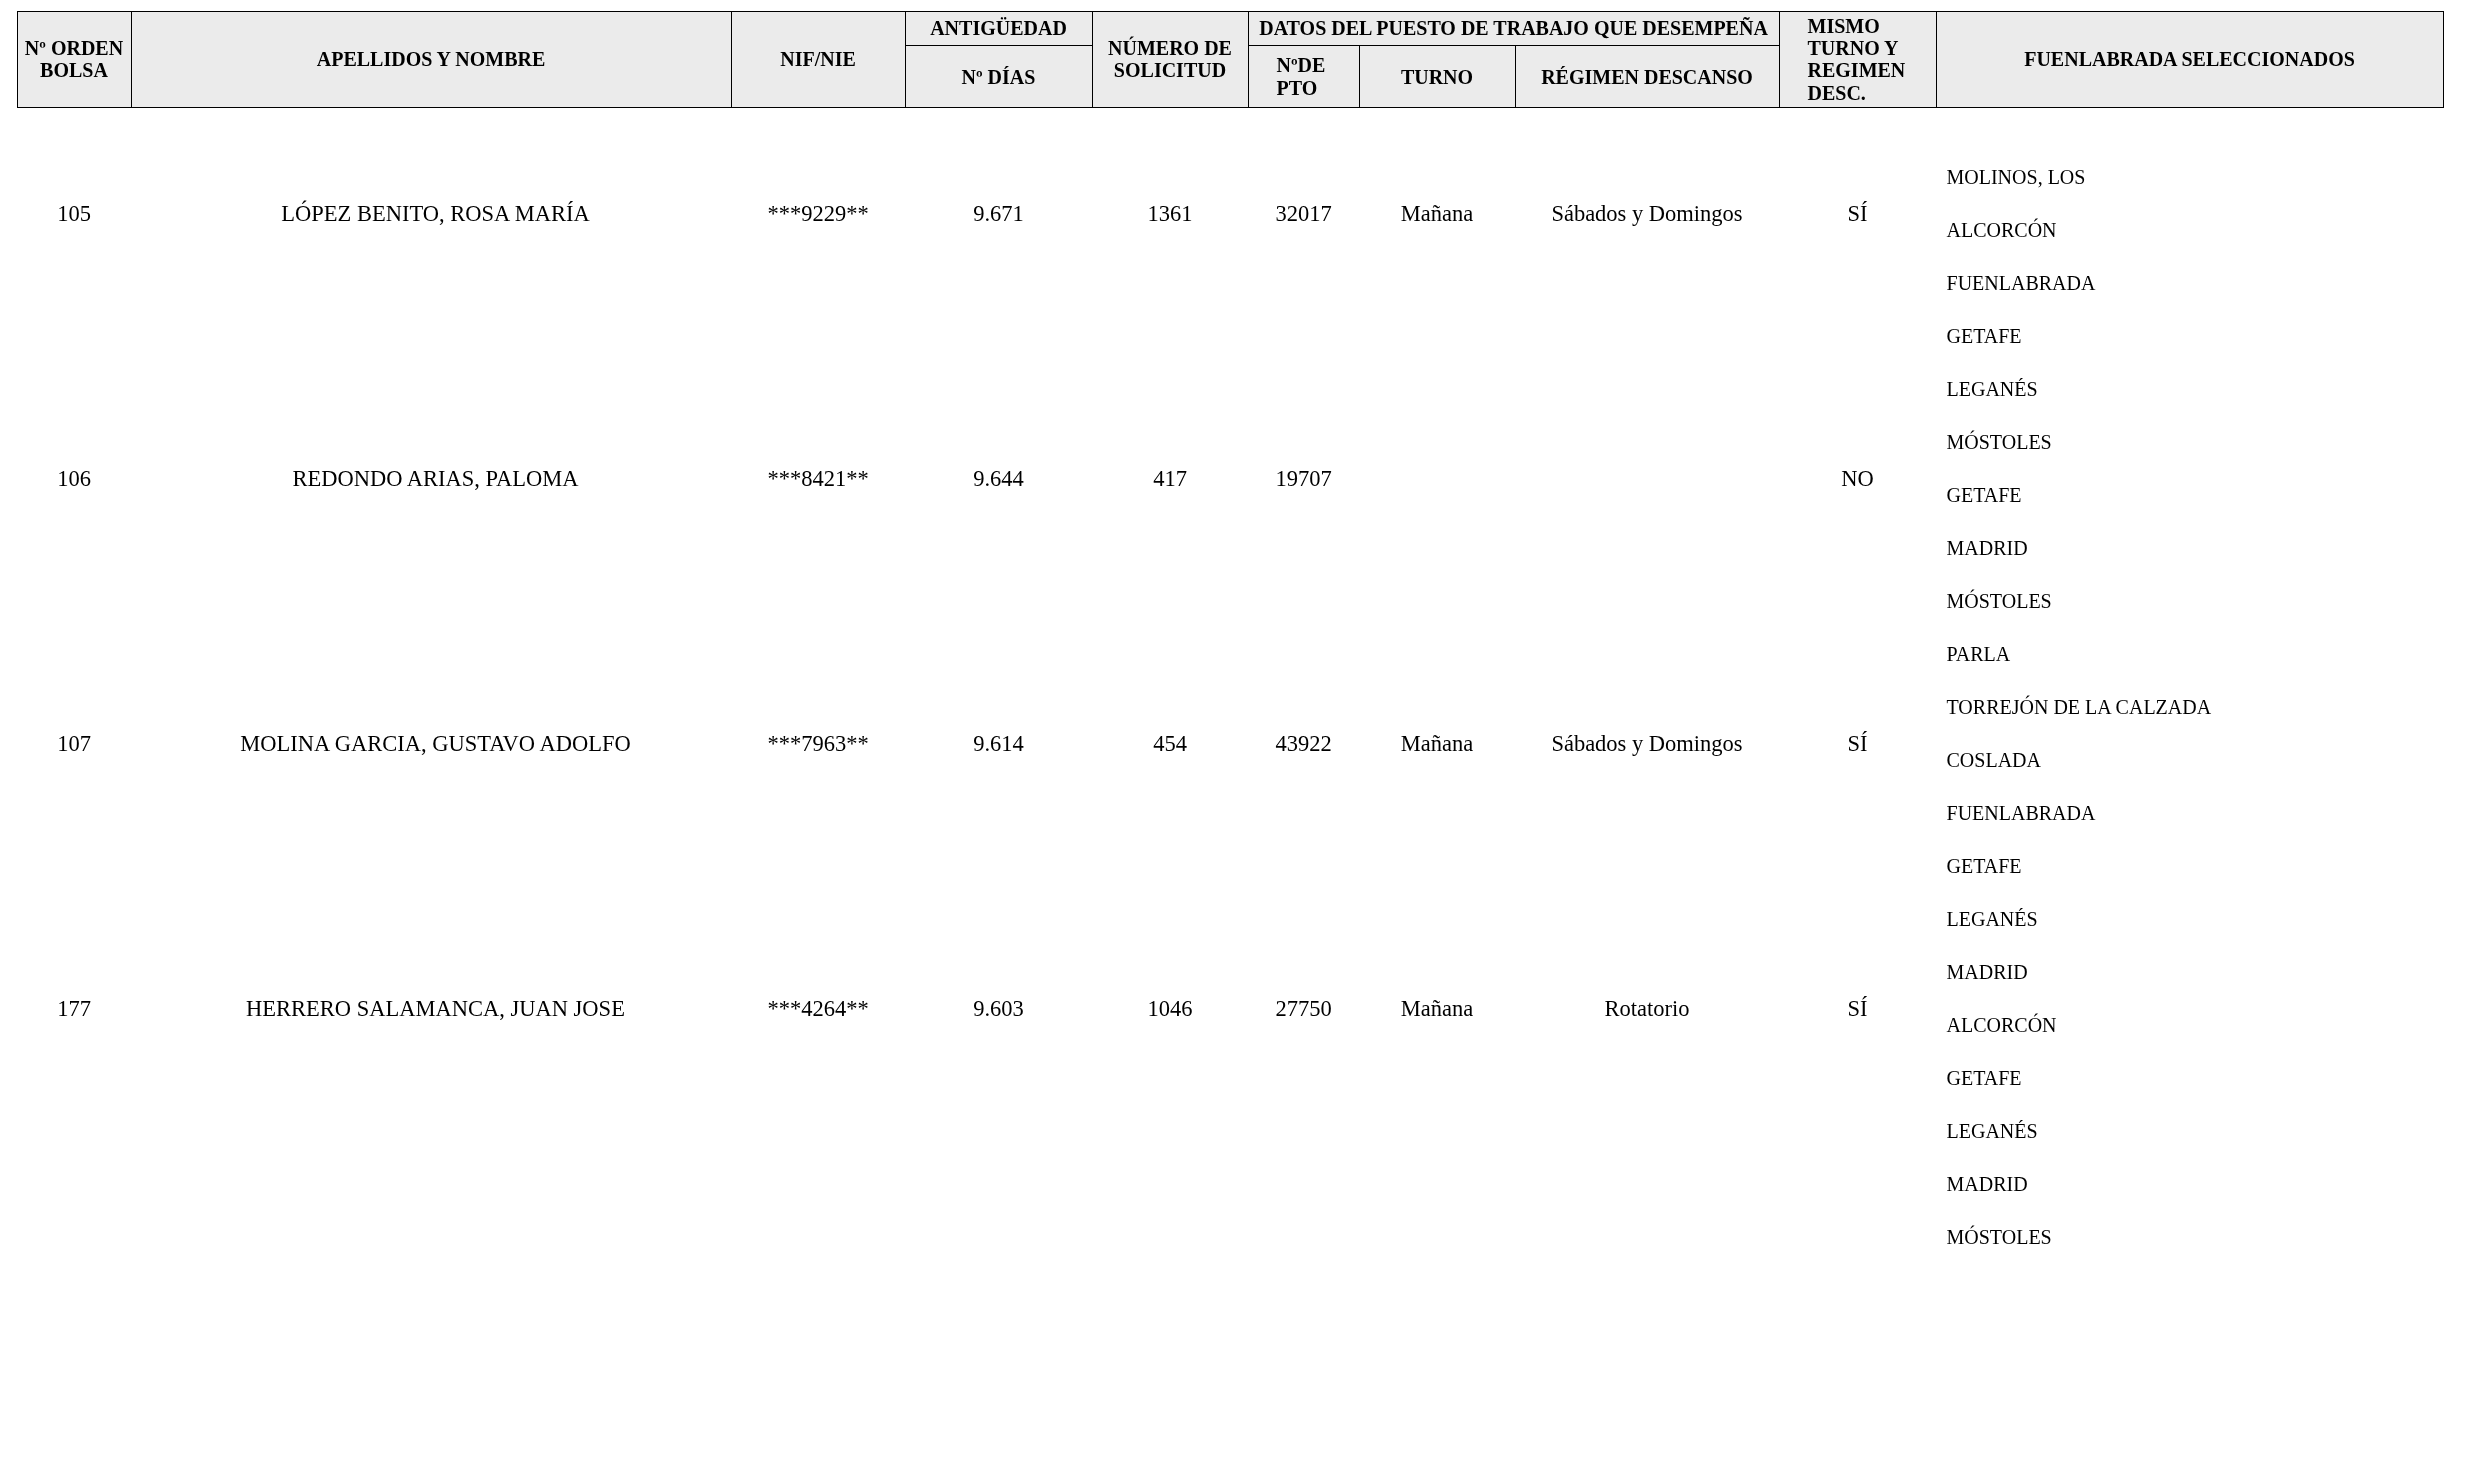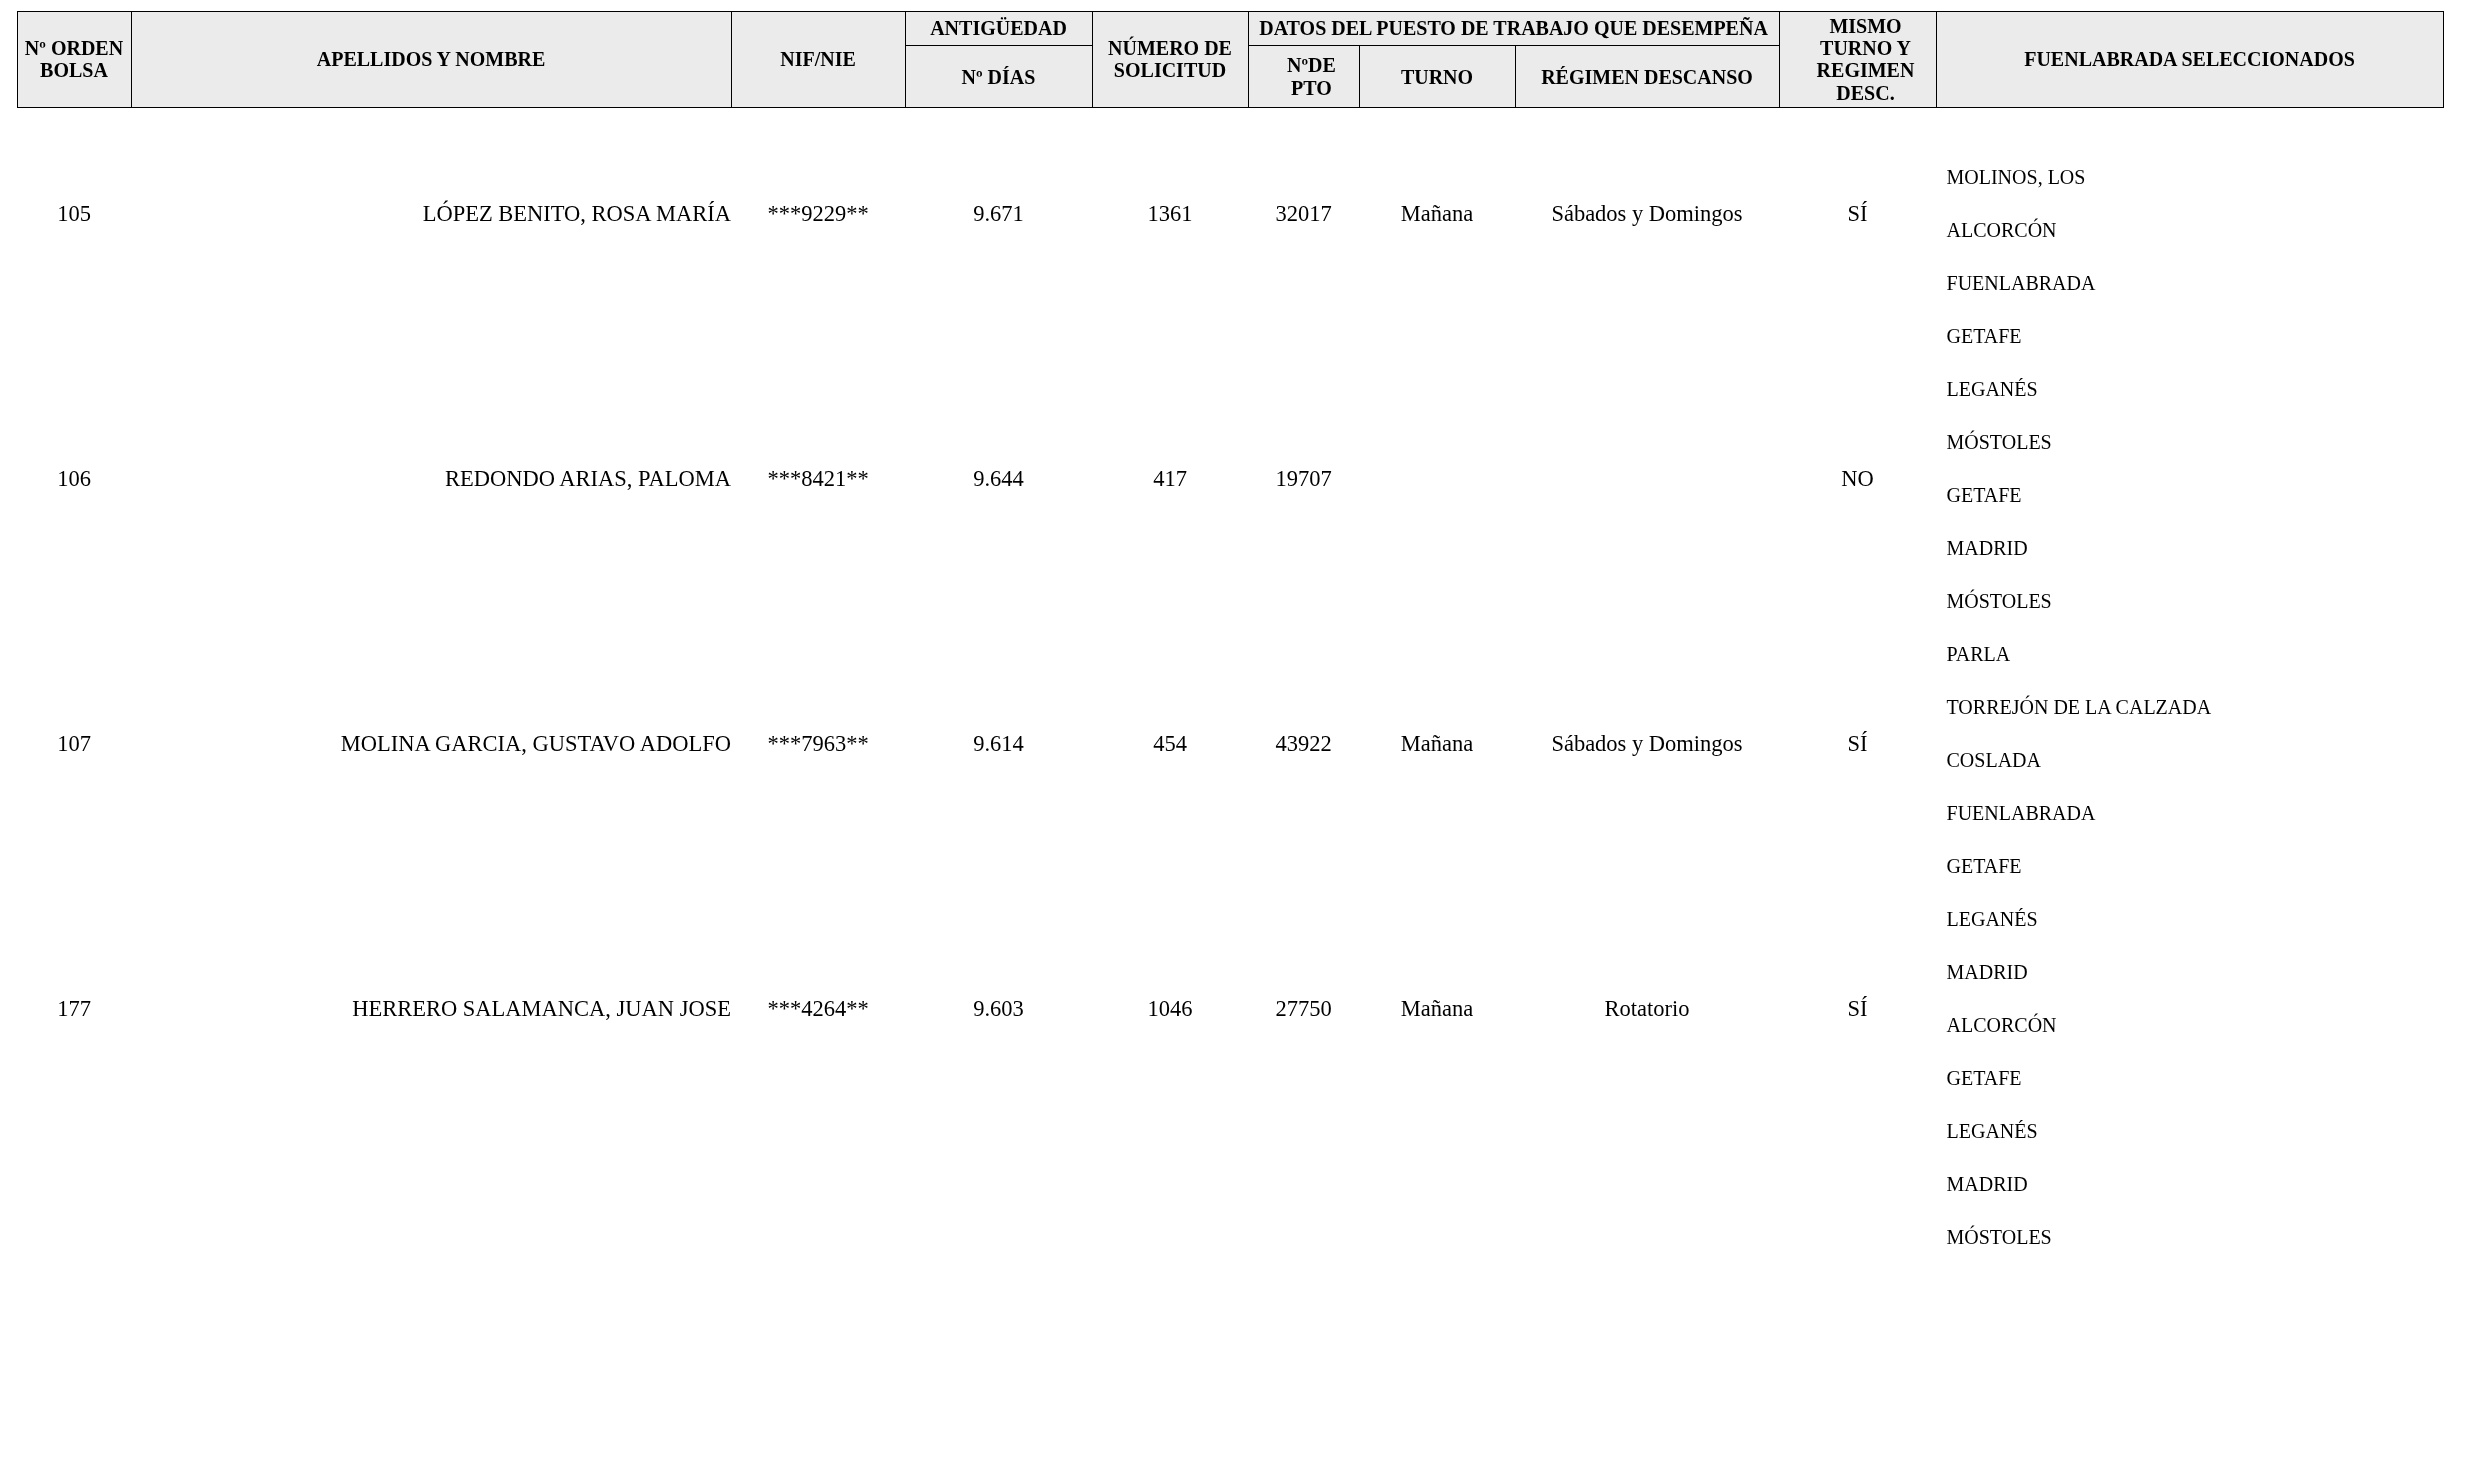--- a/index.html
+++ b/index.html
@@ -34,22 +34,22 @@
     border: 1.5px solid #000000;
     font-family: "Liberation Serif", serif;
     font-weight: bold;
     font-size: 20px;
     line-height: 1.12;
     text-align: center;
     vertical-align: middle;
     padding: 3px 3px;
   }
   thead th.left-al {
-    text-align: center;
-    padding-left: 19px;
+    text-align: left;
+    padding-left: 28px;
   }
   
   col.c-orden      { width: 114px; }
   col.c-apellidos  { width: 600px; }
   col.c-nif        { width: 174px; }
   col.c-antig      { width: 187px; }
   col.c-solicitud  { width: 156px; }
   col.c-dpto       { width: 111px; }
   col.c-turno      { width: 156px; }
   col.c-regimen    { width: 264px; }
@@ -61,21 +61,21 @@
     border: none;
     font-family: "Liberation Serif", serif;
     font-size: 22.5px;
     line-height: 1.0;
     vertical-align: top;
     padding: 0;
   }
   .spacer-row td { height: 42px; border: none; padding: 0; }
 
   .cell-center { text-align: center; }
-  .cell-left   { text-align: right; padding-left: 9px; }
+  .cell-left   { text-align: center; padding-left: 9px; }
 
   .row-main td { padding-top: 0px; }
 
   .muni-list {
     font-size: 20px;
     line-height: 1.0;
   }
   .muni-item {
     height: 53px;
     display: flex;

